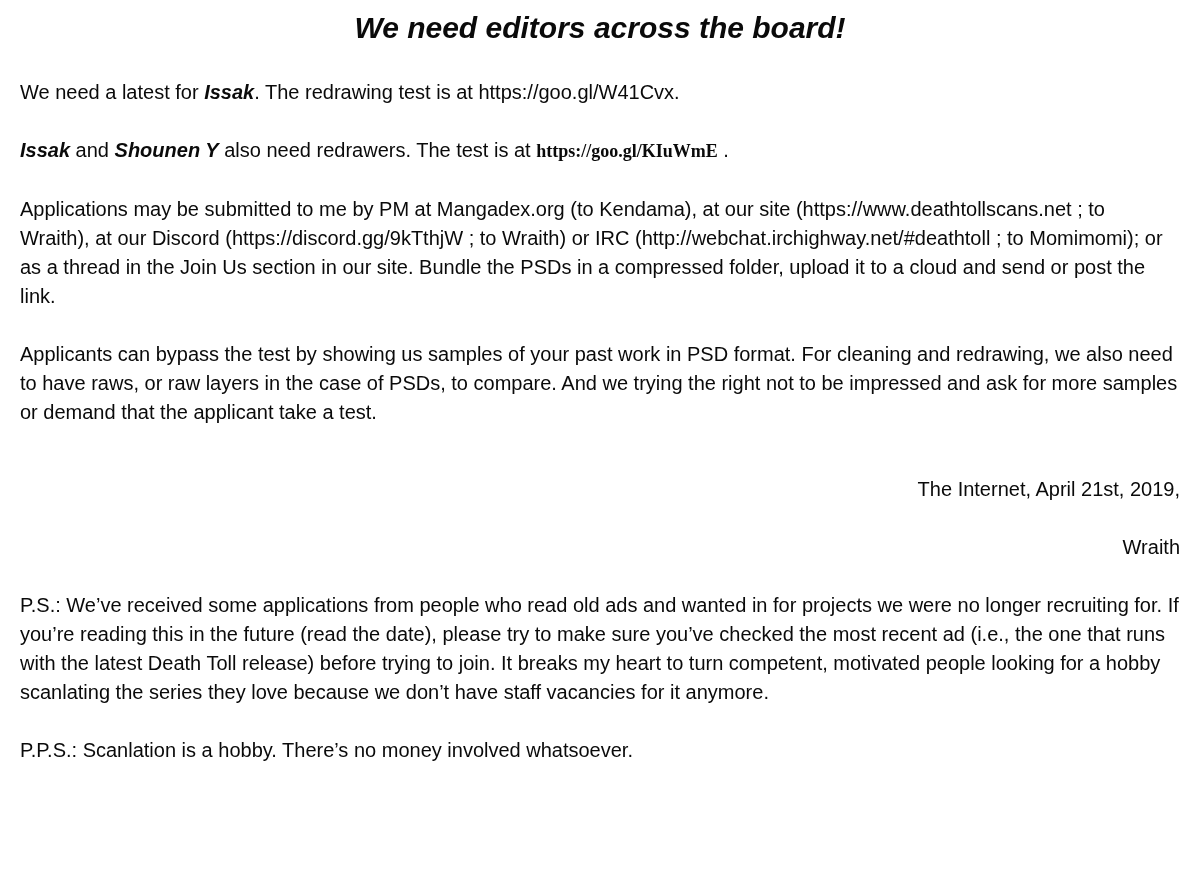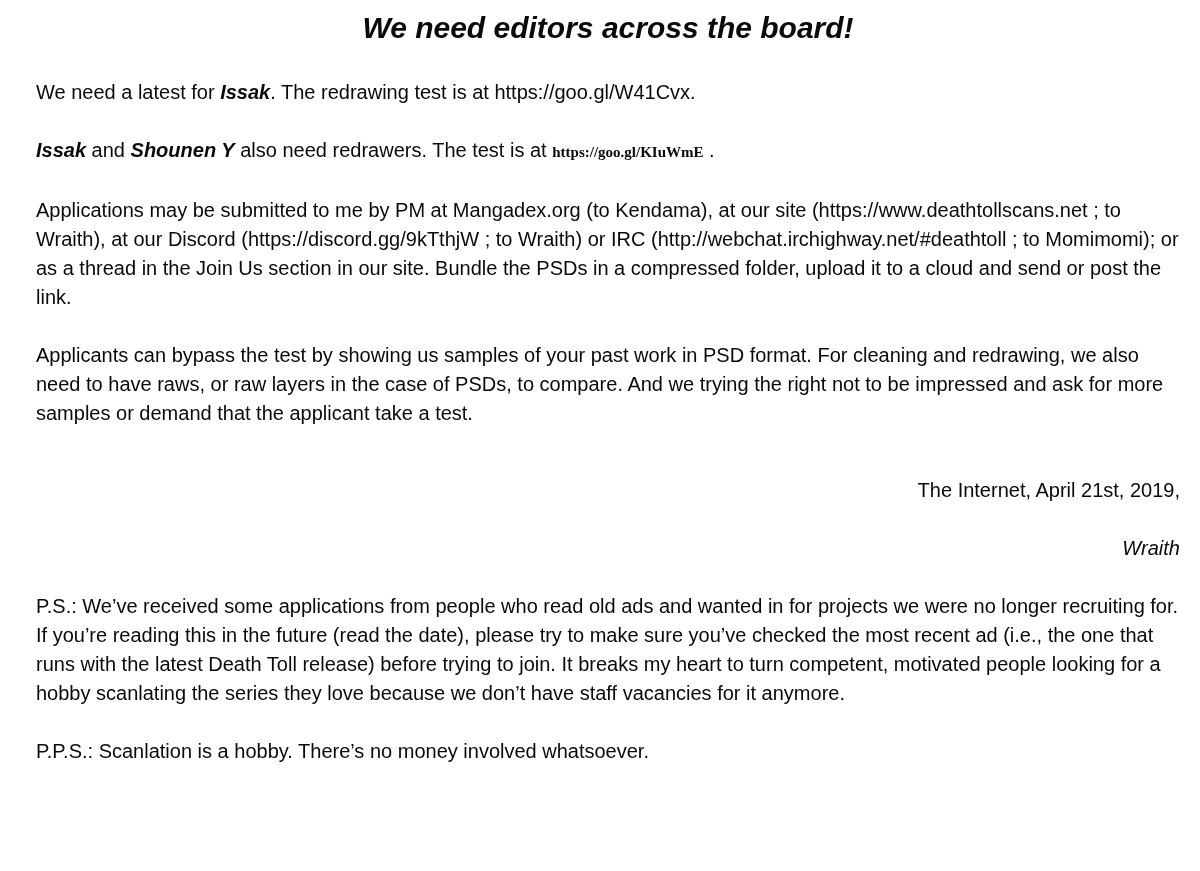--- a/index.html
+++ b/index.html
@@ -4,21 +4,21 @@
 <style>
   html, body {
     margin: 0;
     padding: 0;
     background: #ffffff;
   }
   .page {
     box-sizing: border-box;
     width: 1200px;
     height: 871px;
-    padding: 8px 20px 0 36px;
+    padding: 8px 20px 0 20px;
     background: #ffffff;
     color: #0a0a0a;
     font-family: "Liberation Sans", sans-serif;
     font-size: 20px;
     line-height: 29px;
     overflow: hidden;
   }
   .title {
     font-size: 30px;
     line-height: 40px;
@@ -30,29 +30,28 @@
   .para {
     margin: 0 0 29px 0;
   }
   .series {
     font-weight: bold;
     font-style: italic;
   }
   .serif-url {
     font-family: "Liberation Serif", serif;
     font-weight: bold;
-    font-size: 15px;
+    font-size: 18px;
   }
   .align-right {
     text-align: right;
     margin-top: 48px;
   }
   .sig-block {
     margin: 0 0 29px 0;
-    font-style: italic;
   }
   .sig-line {
     line-height: 29px;
   }
 </style>
 </head>
 <body>
 
 <div class="page">
 

